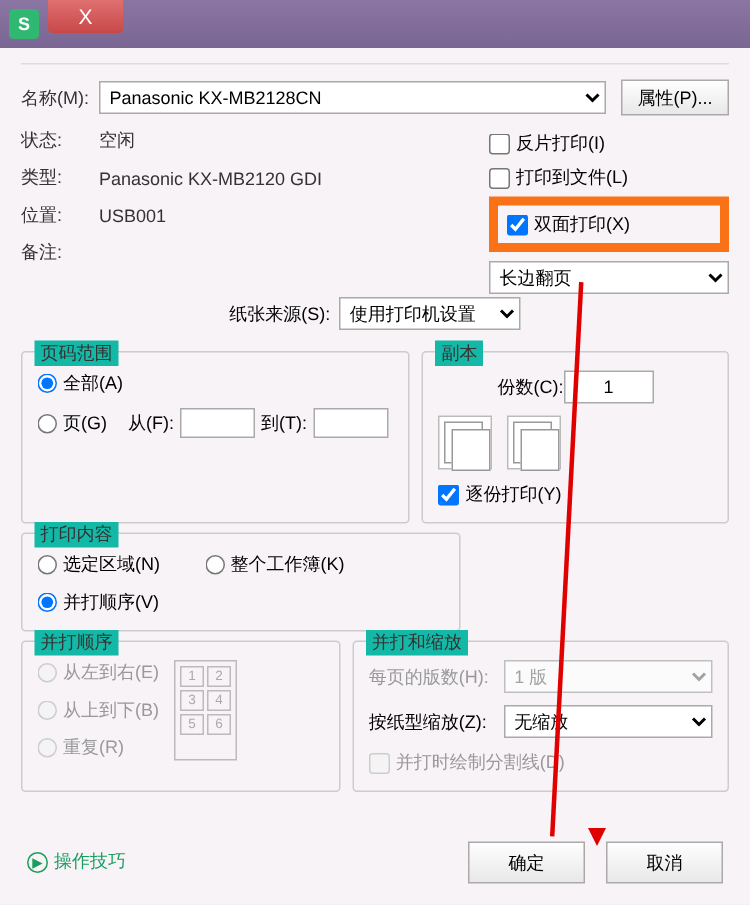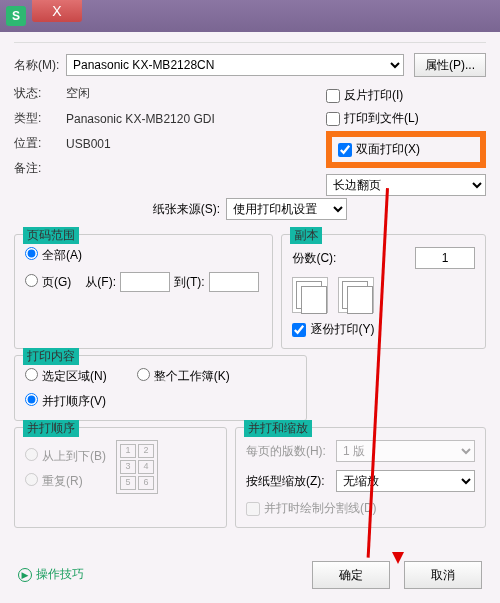--- a/index.html
+++ b/index.html
@@ -11,21 +11,21 @@
 .content{padding:10px 14px;background:#f7f3f7;height:571px}
 .row{display:flex;align-items:center;margin-bottom:8px}
 .lbl{width:52px;color:#333}
 .val{color:#333}
 select{height:22px;border:1px solid #aaa;background:#fff;padding:0 2px}
 button.btn{height:24px;border:1px solid #aaa;background:linear-gradient(#fefefe,#e8e8e8);padding:0 10px;cursor:pointer}
 .chk{display:flex;align-items:center;gap:4px}
 .chk input{width:14px;height:14px}
 .groupbox{border:1px solid #ccc;border-radius:3px;padding:12px 10px 10px 10px;margin-top:6px;position:relative}
 .groupbox>.gtitle{position:absolute;top:-8px;left:8px;background:#14b8a6;padding:0 4px;color:#333}
-.radio{display:flex;gap:4px}
+.radio{display:flex;align-items:center;gap:4px}
 .radio input{width:13px;height:13px}
 input.num{width:50px;height:20px;border:1px solid #aaa;text-align:center}
 input.spin{width:60px;height:22px;border:1px solid #aaa;text-align:center}
 .pageicon{width:36px;height:36px;border:1px solid #bbb;position:relative;background:#fff}
 .pageicon::before{content:"";position:absolute;left:3px;top:3px;width:24px;height:26px;border:1px solid #999;background:#fff}
 .pageicon::after{content:"";position:absolute;left:8px;top:8px;width:24px;height:26px;border:1px solid #999;background:#fff}
 .redbox{border:6px solid #f97316}
 .redline{position:absolute;background:#e00000;pointer-events:none;transform-origin:top left}
 .arrowhead{position:absolute;width:0;height:0;border-left:6px solid transparent;border-right:6px solid transparent;border-top:12px solid #e00000;pointer-events:none}
 .tipslink{color:#1a9e5e;display:flex;align-items:center;gap:4px}
@@ -113,21 +113,21 @@
             <span>页(G)</span>
           </label>
         <span style="margin-left:10px">从(F):</span>
           <input class="num" style="">
         <span>到(T):</span>
           <input class="num" style="">
       </div>
     </div>
     <div class="groupbox" style="flex:1">
       <span class="gtitle">副本</span>
-      <div class="row" style="justify-content:space-between;gap:0">
+      <div class="row" style="justify-content:center;gap:0">
         <span>份数(C):</span>
           <input class="spin" value="1" style="">
       </div>
       <div class="row" style="gap:10px;margin-top:6px;align-items:flex-end">
         <div class="pageicon"></div>
         <div class="pageicon"></div>
       </div>
       <label class="chk" style="margin-top:6px">
           <input type="checkbox" checked="" style="">
           <span>逐份打印(Y)</span>
@@ -151,20 +151,24 @@
         <input type="radio" name="w" checked="" style="">
         <span>并打顺序(V)</span>
       </label>
   </div>
 
   <div class="twocol">
     <div class="groupbox disabled" style="flex:1">
       <span class="gtitle">并打顺序</span>
       <div style="display:flex;gap:10px">
         <div>
+          <label class="radio">
+              <input type="radio" disabled="" style="">
+              <span>从左到右(E)</span>
+            </label>
           <label class="radio" style="margin-top:8px">
               <input type="radio" disabled="" style="">
               <span>从上到下(B)</span>
             </label>
           <label class="radio" style="margin-top:8px">
               <input type="radio" disabled="" style="">
               <span>重复(R)</span>
             </label>
         </div>
         <div class="keypad">

